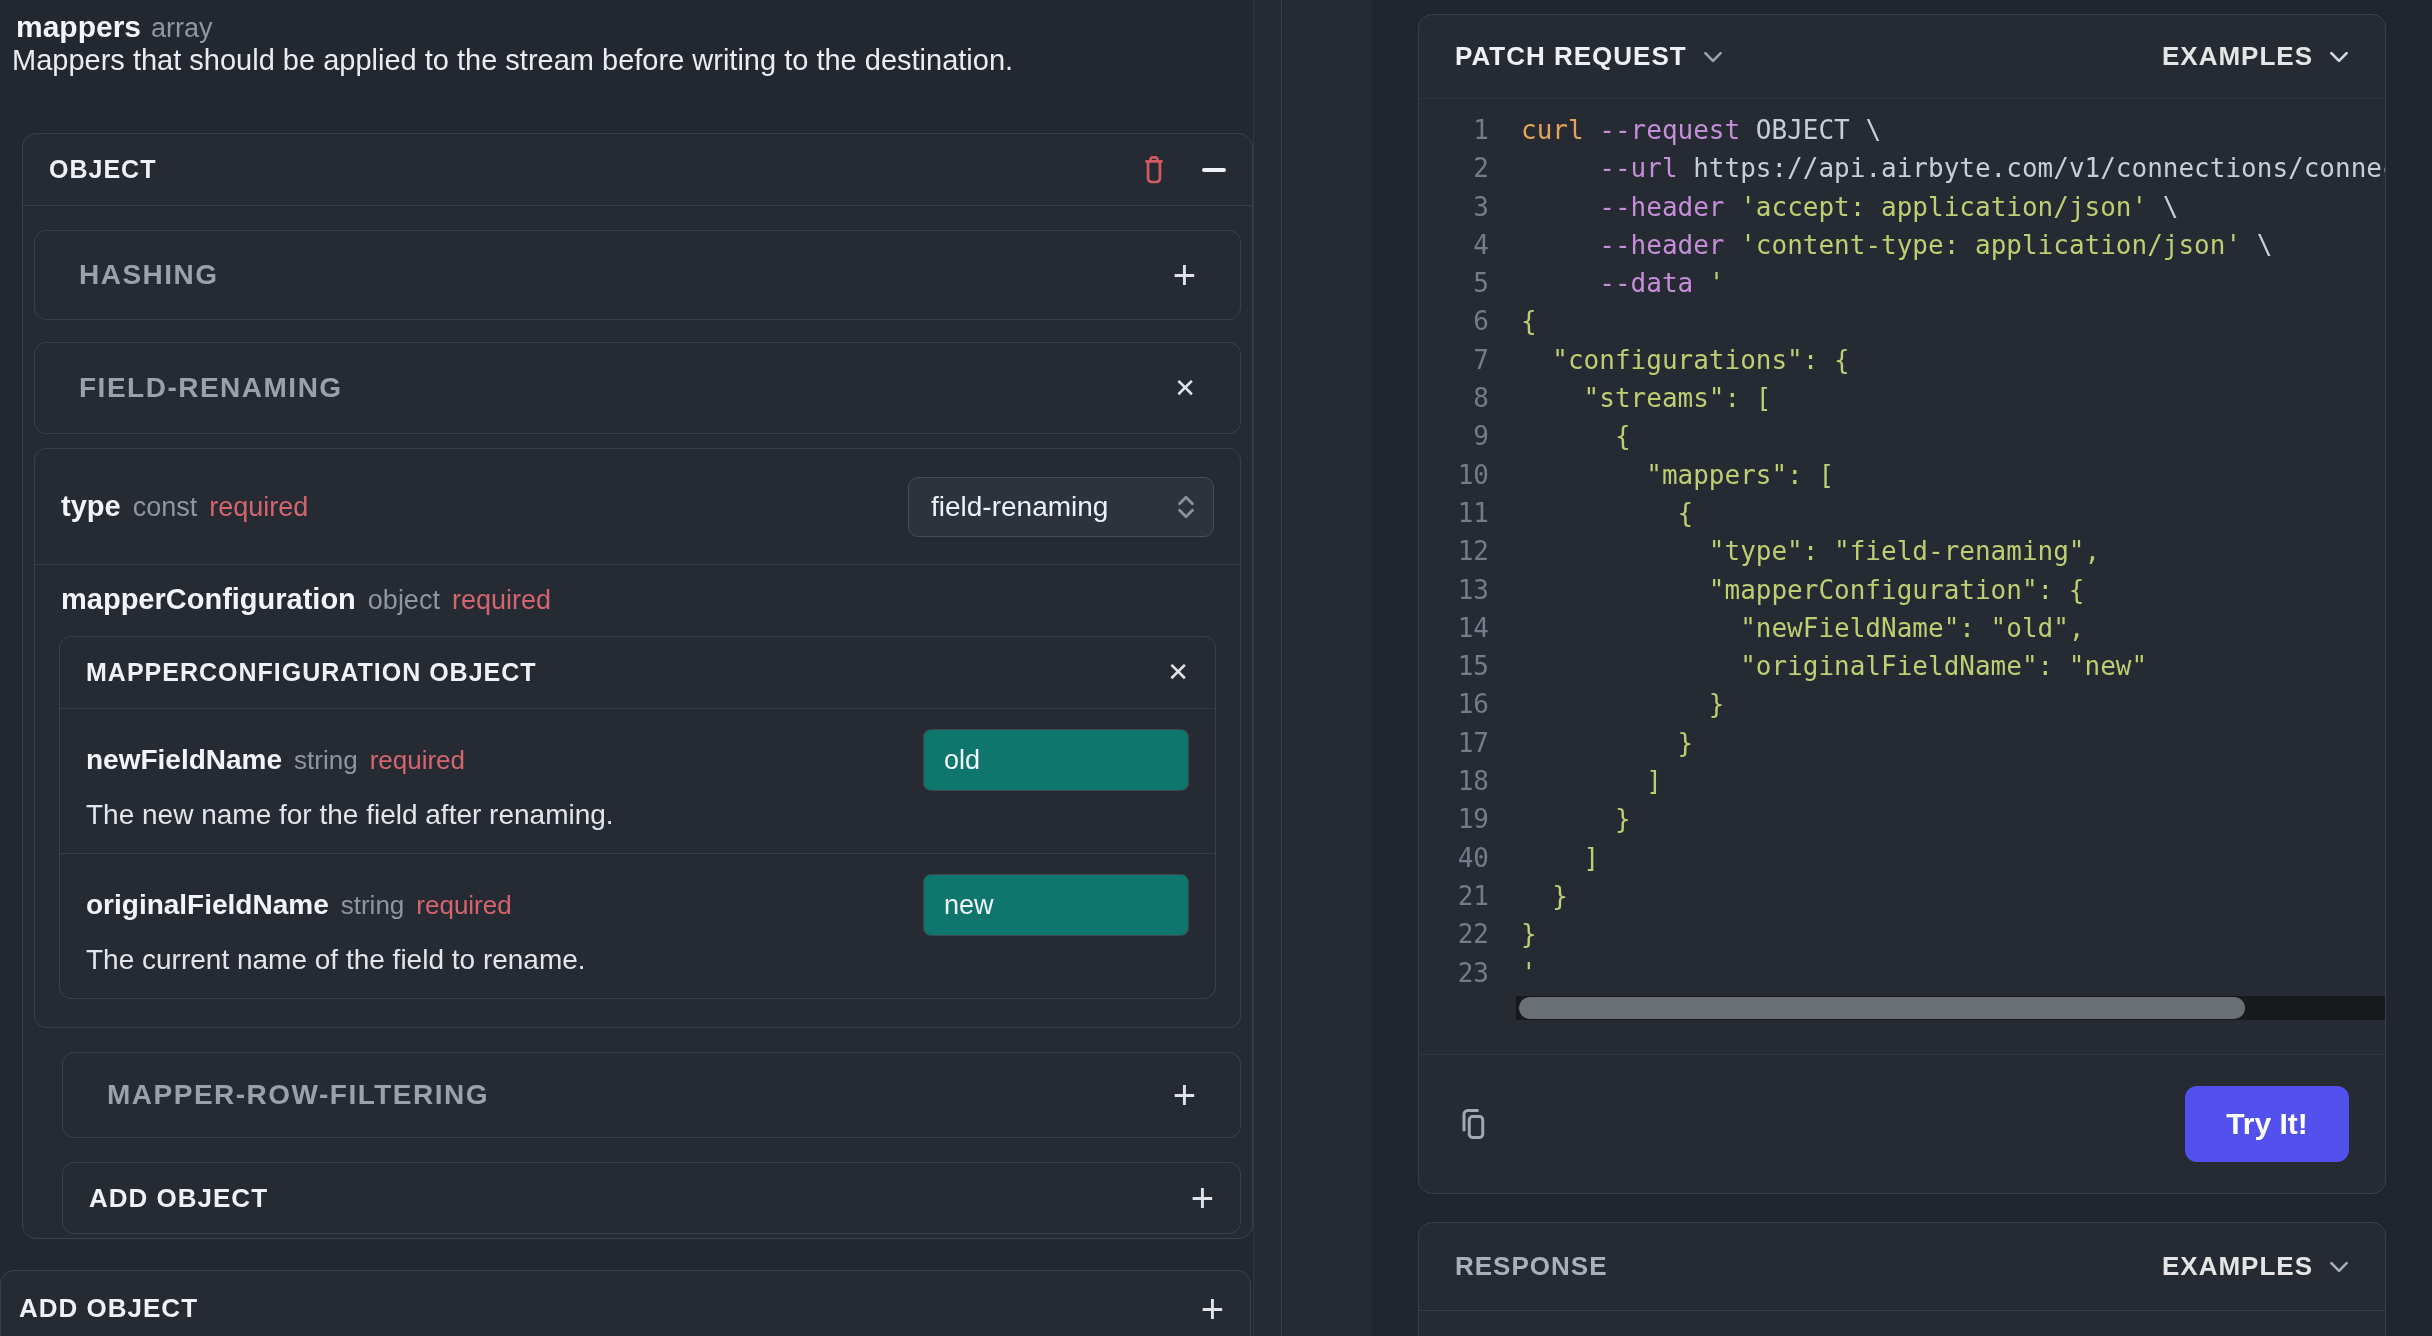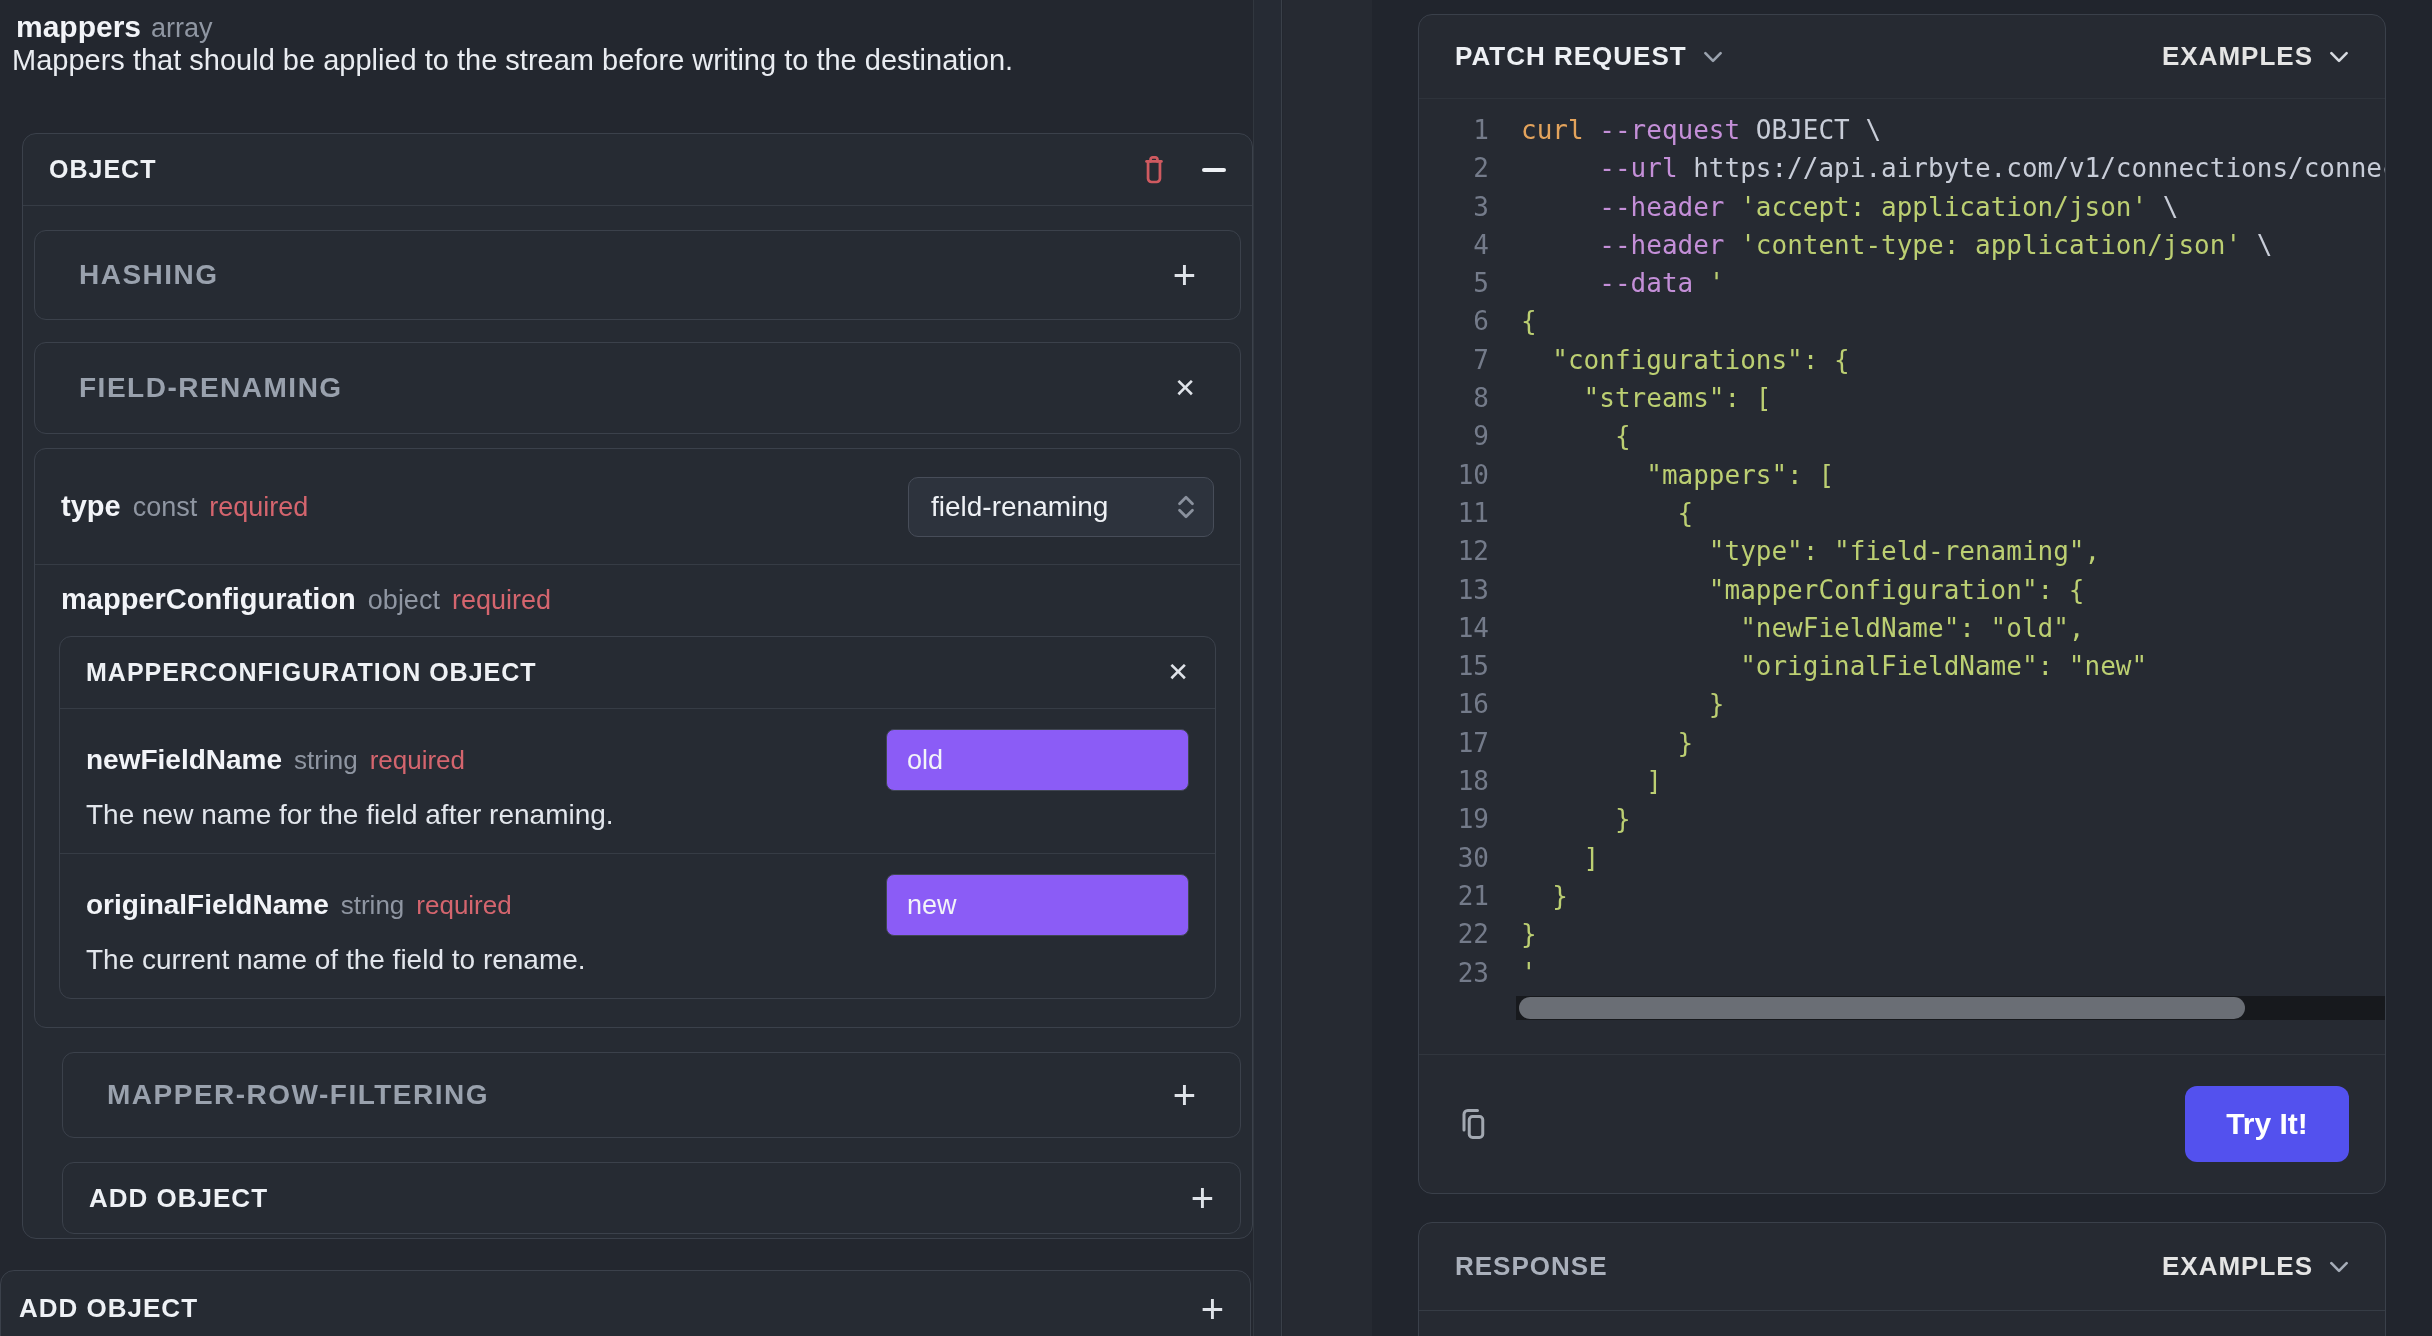--- a/index.html
+++ b/index.html
@@ -58,21 +58,21 @@
   .mc-label-row { padding:18px 26px 20px; }
   .mc-panel { margin:0 24px 28px; border:1px solid #3b414b; border-radius:12px; }
   .mc-header { height:72px; padding:0 26px; display:flex; align-items:center;
     justify-content:space-between; border-bottom:1px solid #363c45; }
   .mc-field { padding:20px 26px 22px; }
   .mc-field.bordered { border-bottom:1px solid #363c45; }
   .mc-field-top { display:flex; align-items:center; justify-content:space-between; }
   .fld-name { font-size:28px; font-weight:bold; color:#f2f4f8; }
   .fld-badge { font-size:26px; color:#8f96a2; margin-left:12px; }
   .fld-req { font-size:26px; color:#d4656e; margin-left:12px; }
-  .text-input { width:303px; height:62px; background:#8b5cf6; border:1px solid #404652;
+  .text-input { width:266px; height:62px; background:#0f766e; border:1px solid #404652;
     border-radius:8px; color:#f2f4f8; font-size:27px; padding:0 20px;
     font-family:"Liberation Sans", sans-serif; outline:none; }
   .fld-desc { margin-top:8px; font-size:28px; color:#e2e6ec; }
 
   .add-row { border:1px solid #3b414b; border-radius:12px; height:72px;
     display:flex; align-items:center; justify-content:space-between;
     padding:0 26px; cursor:pointer; background:#262b33; }
   .outer-add { position:absolute; left:0; top:1270px; width:1251px; height:120px;
     border:1px solid #3b414b; border-radius:14px; background:#262b33;
     display:flex; align-items:flex-start; justify-content:space-between;
@@ -265,21 +265,21 @@
           <div class="code-line"><span class="ln">10</span><span class="code-text"><span class="tok-str">        "mappers": [</span></span></div>
           <div class="code-line"><span class="ln">11</span><span class="code-text"><span class="tok-str">          {</span></span></div>
           <div class="code-line"><span class="ln">12</span><span class="code-text"><span class="tok-str">            "type": "field-renaming",</span></span></div>
           <div class="code-line"><span class="ln">13</span><span class="code-text"><span class="tok-str">            "mapperConfiguration": {</span></span></div>
           <div class="code-line"><span class="ln">14</span><span class="code-text"><span class="tok-str">              "newFieldName": "old",</span></span></div>
           <div class="code-line"><span class="ln">15</span><span class="code-text"><span class="tok-str">              "originalFieldName": "new"</span></span></div>
           <div class="code-line"><span class="ln">16</span><span class="code-text"><span class="tok-str">            }</span></span></div>
           <div class="code-line"><span class="ln">17</span><span class="code-text"><span class="tok-str">          }</span></span></div>
           <div class="code-line"><span class="ln">18</span><span class="code-text"><span class="tok-str">        ]</span></span></div>
           <div class="code-line"><span class="ln">19</span><span class="code-text"><span class="tok-str">      }</span></span></div>
-          <div class="code-line"><span class="ln">30</span><span class="code-text"><span class="tok-str">    ]</span></span></div>
+          <div class="code-line"><span class="ln">40</span><span class="code-text"><span class="tok-str">    ]</span></span></div>
           <div class="code-line"><span class="ln">21</span><span class="code-text"><span class="tok-str">  }</span></span></div>
           <div class="code-line"><span class="ln">22</span><span class="code-text"><span class="tok-str">}</span></span></div>
           <div class="code-line"><span class="ln">23</span><span class="code-text"><span class="tok-str">'</span></span></div>
         </div>
 
       <div class="hscroll-track">
         <div class="hscroll-thumb"></div>
       </div>
 
       <div class="card-footer">

